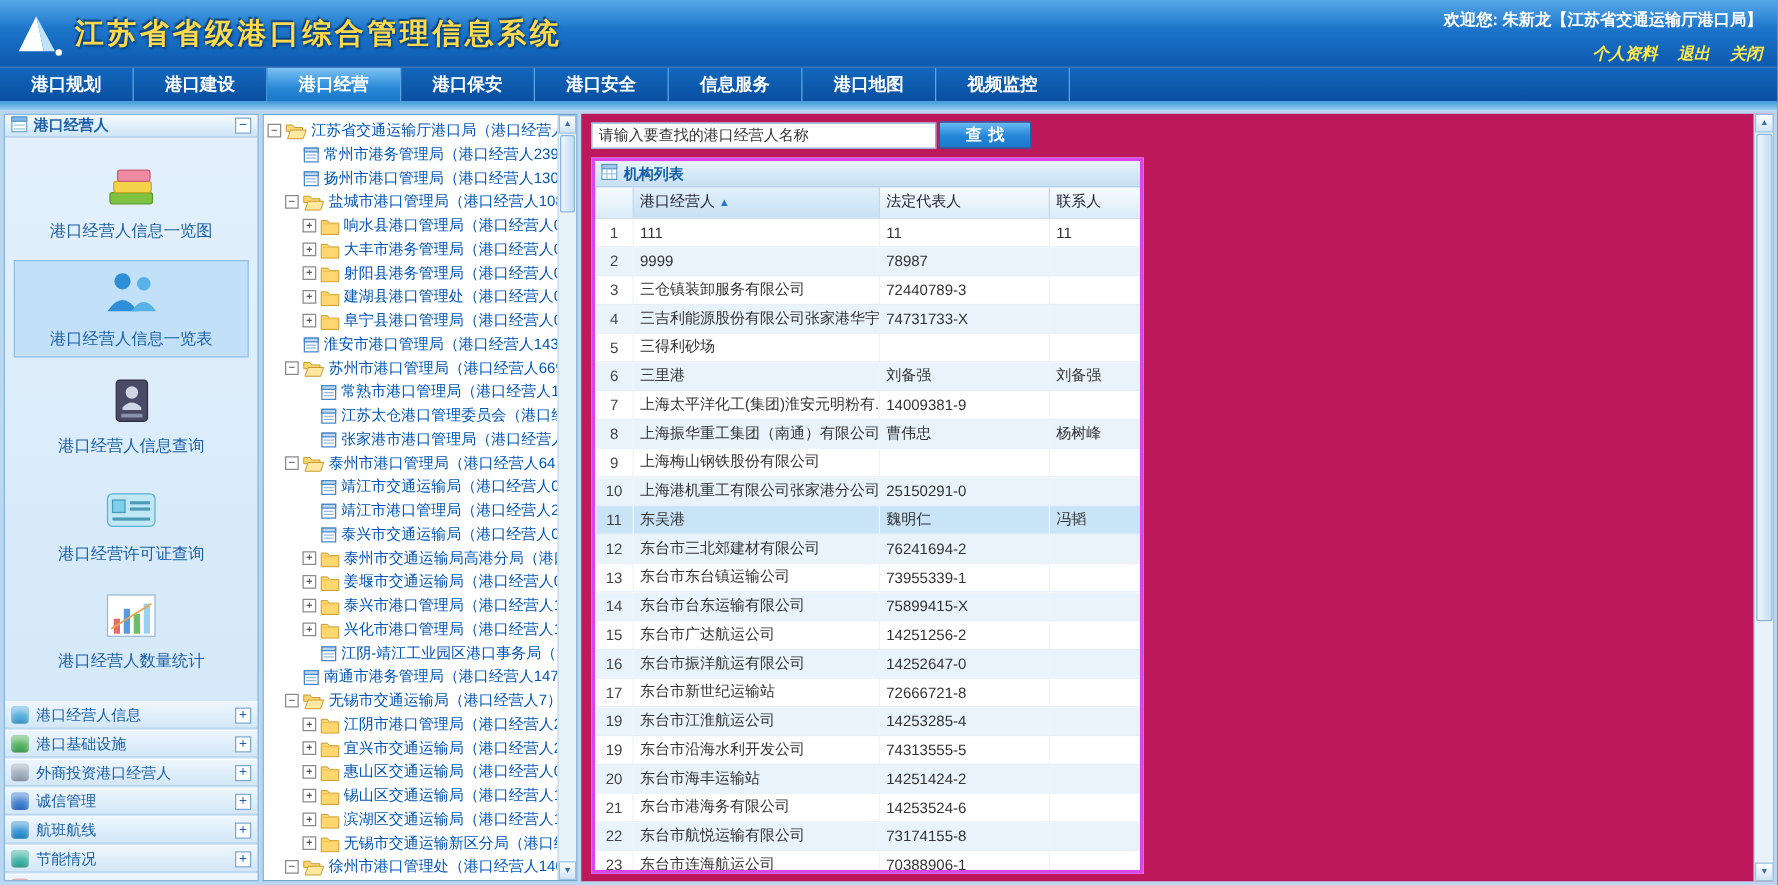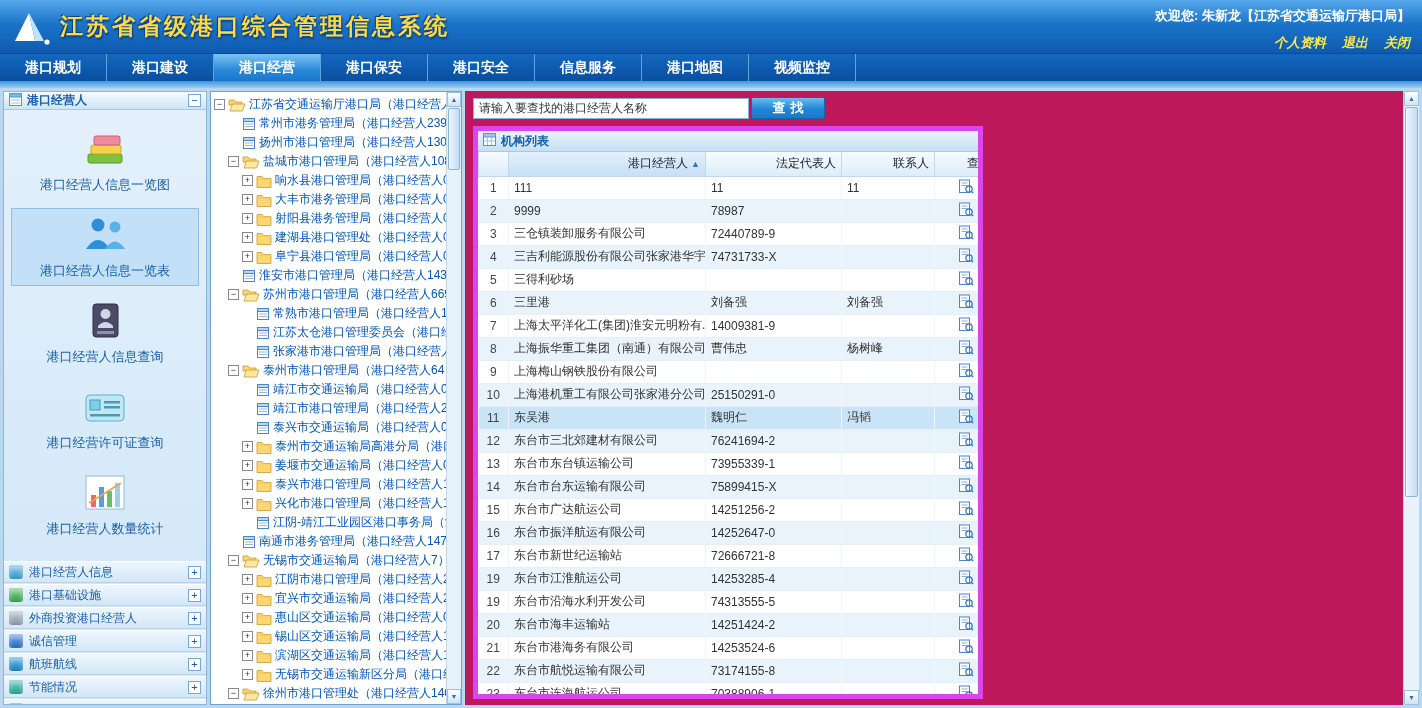--- a/index.html
+++ b/index.html
@@ -71,26 +71,26 @@
             border:1px solid #8ab4dc;border-radius:2px;cursor:grab;}
 
   
   .content{flex:1;background:#be185d;position:relative;padding:6px 22px 0 8px;overflow:hidden;}
   .search-row{display:flex;gap:2px;align-items:center;}
   .search-input{width:276px;height:21px;border:1px solid #86b0d8;padding:0 5px;font-size:12px;color:#333;
                 font-family:inherit;background:#fff;}
   .search-btn{width:74px;height:22px;background:linear-gradient(180deg,#6cbcf2,#2386d6 55%,#1a78cc);
               border:1px solid #1566ac;color:#fff;font-weight:bold;font-size:13px;letter-spacing:5px;
               padding-left:5px;border-radius:2px;cursor:pointer;font-family:inherit;}
-  .list-panel{width:510px;margin-top:7px;border:5px solid #d946ef;height:calc(100% - 35px);overflow:hidden;background:#fff;}
+  .list-panel{width:442px;margin-top:7px;border:3px solid #d946ef;height:calc(100% - 35px);overflow:hidden;background:#fff;}
   .panel-header{height:21px;background:linear-gradient(180deg,#e8f4fd,#c6dff4);border-bottom:1px solid #a8c8e8;
                 display:flex;align-items:center;gap:5px;padding:0 5px;color:#1560a8;font-weight:bold;}
   table{border-collapse:collapse;width:100%;table-layout:fixed;}
   thead th{height:24px;background:linear-gradient(180deg,#f6fbfe,#dcecf9);border:1px solid #c2d8ec;border-top:none;
-           font-weight:normal;color:#223;font-size:12px;text-align:right;padding:0 5px;cursor:pointer;}
+           font-weight:normal;color:#223;font-size:12px;text-align:left;padding:0 5px;cursor:pointer;}
   thead th.sorted{background:linear-gradient(180deg,#e2f0fb,#c6e0f4);}
   .sort{color:#2a72c8;font-size:9px;margin-left:3px;}
   tbody td{height:23px;border-bottom:1px solid #e6eef8;border-right:1px solid #eef4fa;padding:0 5px;color:#333;
            overflow:hidden;white-space:nowrap;font-size:12px;}
   tbody tr.tint{background:#e9f3fc;}
   tbody tr.selected{background:var(--selected-row);}
   td.num{text-align:center;color:#444;}
   td.view{text-align:center;}
   .view-icon{display:inline-flex;cursor:pointer;}
   .page-scroll{position:absolute;right:0;top:0;bottom:0;width:16px;}
@@ -656,21 +656,21 @@
                     <line x1="3.5" y1="4" x2="9.5" y2="4" stroke="#8ab0d8"></line>
                     <line x1="3.5" y1="6.5" x2="9.5" y2="6.5" stroke="#8ab0d8"></line>
                     <circle cx="11" cy="10" r="3.2" fill="none" stroke="#2a6fc0" stroke-width="1.2"></circle>
                     <line x1="13.2" y1="12.2" x2="15" y2="14" stroke="#2a6fc0" stroke-width="1.4"></line>
                   </svg>
                 </span></td>
             </tr>
             <tr class="">
               <td class="num">3</td>
               <td>三仓镇装卸服务有限公司</td>
-              <td>72440789-9</td>
+              <td>72440789-3</td>
               <td></td>
               <td class="view"><span class="view-icon">
                   <svg width="16" height="15" viewBox="0 0 16 15">
                     <rect x="1.5" y="1" width="10" height="12.5" fill="#fff" stroke="#4a86c8"></rect>
                     <line x1="3.5" y1="4" x2="9.5" y2="4" stroke="#8ab0d8"></line>
                     <line x1="3.5" y1="6.5" x2="9.5" y2="6.5" stroke="#8ab0d8"></line>
                     <circle cx="11" cy="10" r="3.2" fill="none" stroke="#2a6fc0" stroke-width="1.2"></circle>
                     <line x1="13.2" y1="12.2" x2="15" y2="14" stroke="#2a6fc0" stroke-width="1.4"></line>
                   </svg>
                 </span></td>

